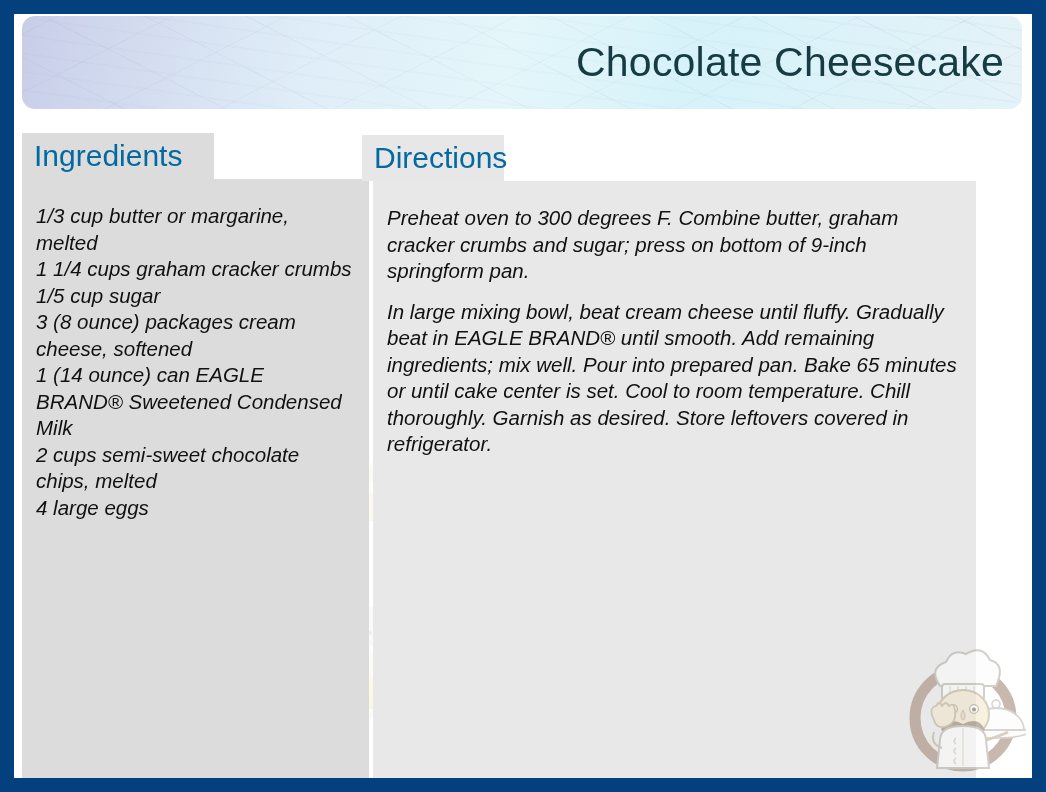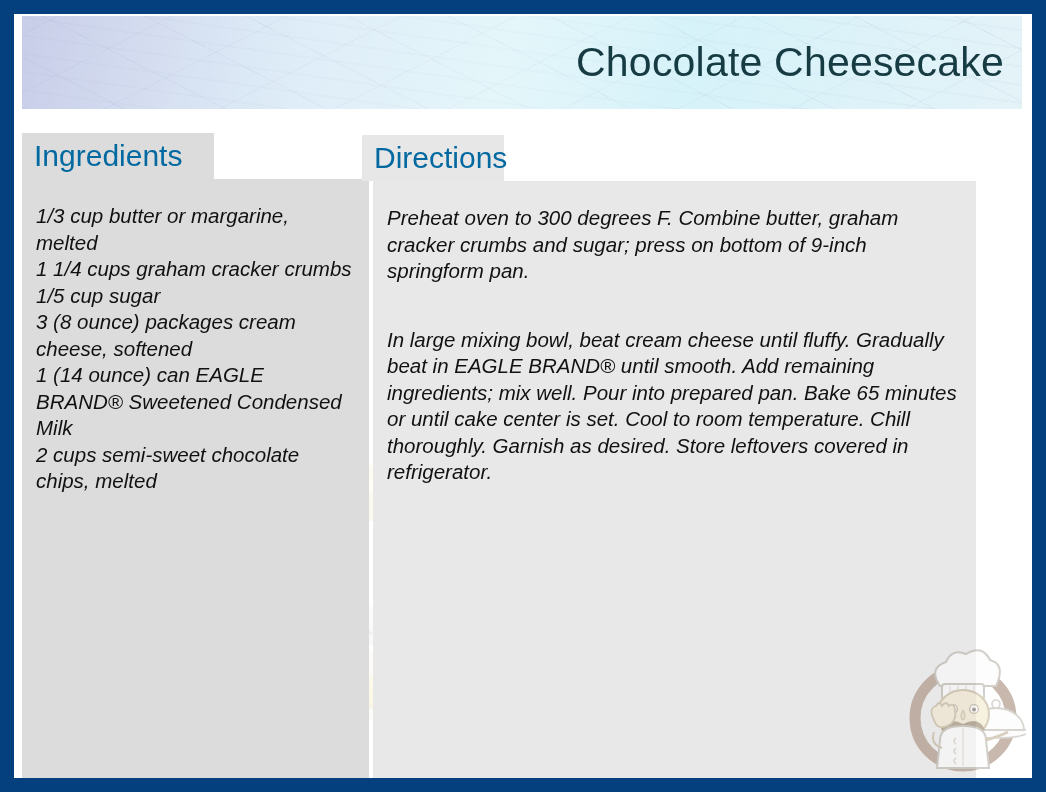--- a/index.html
+++ b/index.html
@@ -50,20 +50,21 @@
         rgba(150,160,200,.11) 0px, rgba(150,160,200,.11) 1px,
         rgba(255,255,255,0) 1px, rgba(255,255,255,0) 52px),
       repeating-linear-gradient(8deg,
         rgba(160,170,205,.07) 0px, rgba(160,170,205,.07) 2px,
         rgba(255,255,255,0) 2px, rgba(255,255,255,0) 18px),
       linear-gradient(100deg, #c8cde8 0%, #cfd9ee 12%, #d8e9f6 28%, #d9f2f8 48%, #ccf0f8 66%, #d8f1f8 82%, #e4f3f8 100%);
     display: flex;
     align-items: center;
     justify-content: flex-end;
     overflow: hidden;
+    border-radius: 13px;
   }
 
   #recipe-title {
     font-size: 41px;
     color: #173b43;
     letter-spacing: .2px;
     padding-right: 18px;
     white-space: nowrap;
     font-weight: 400;
   }
@@ -132,21 +133,21 @@
     line-height: 26.5px;
     color: #111111;
   }
   #ingredients-list li { white-space: pre-wrap; }
 
   #directions-steps p {
     font-size: 20.5px;
     line-height: 26.5px;
     color: #111111;
   }
-  #directions-steps p + p { margin-top: 42px; }
+  #directions-steps p + p { margin-top: 14px; }
 
   
   #chef-logo {
     position: absolute;
     right: 6px;
     bottom: 4px;
     width: 126px;
     height: 126px;
     opacity: .55;
     z-index: 3;
@@ -261,20 +262,21 @@
     </div>
     <div id="ingredients-panel" class="section-panel">
       <div class="panel-body">
         <ul id="ingredients-list">
           <li>1/3 cup butter or margarine, melted</li>
           <li>1 1/4 cups graham cracker crumbs</li>
           <li>1/5 cup sugar</li>
           <li>3 (8 ounce) packages cream cheese, softened</li>
           <li>1 (14 ounce) can EAGLE BRAND® Sweetened Condensed Milk</li>
           <li>2 cups semi-sweet chocolate chips, melted</li>
+          <li>4 large eggs</li>
         </ul>
       </div>
     </div>
 
     <div id="directions-tab" class="section-tab">
       <span class="tab-label">Directions</span>
     </div>
     <div id="directions-panel" class="section-panel">
       <div class="panel-body">
         <div id="directions-steps">

